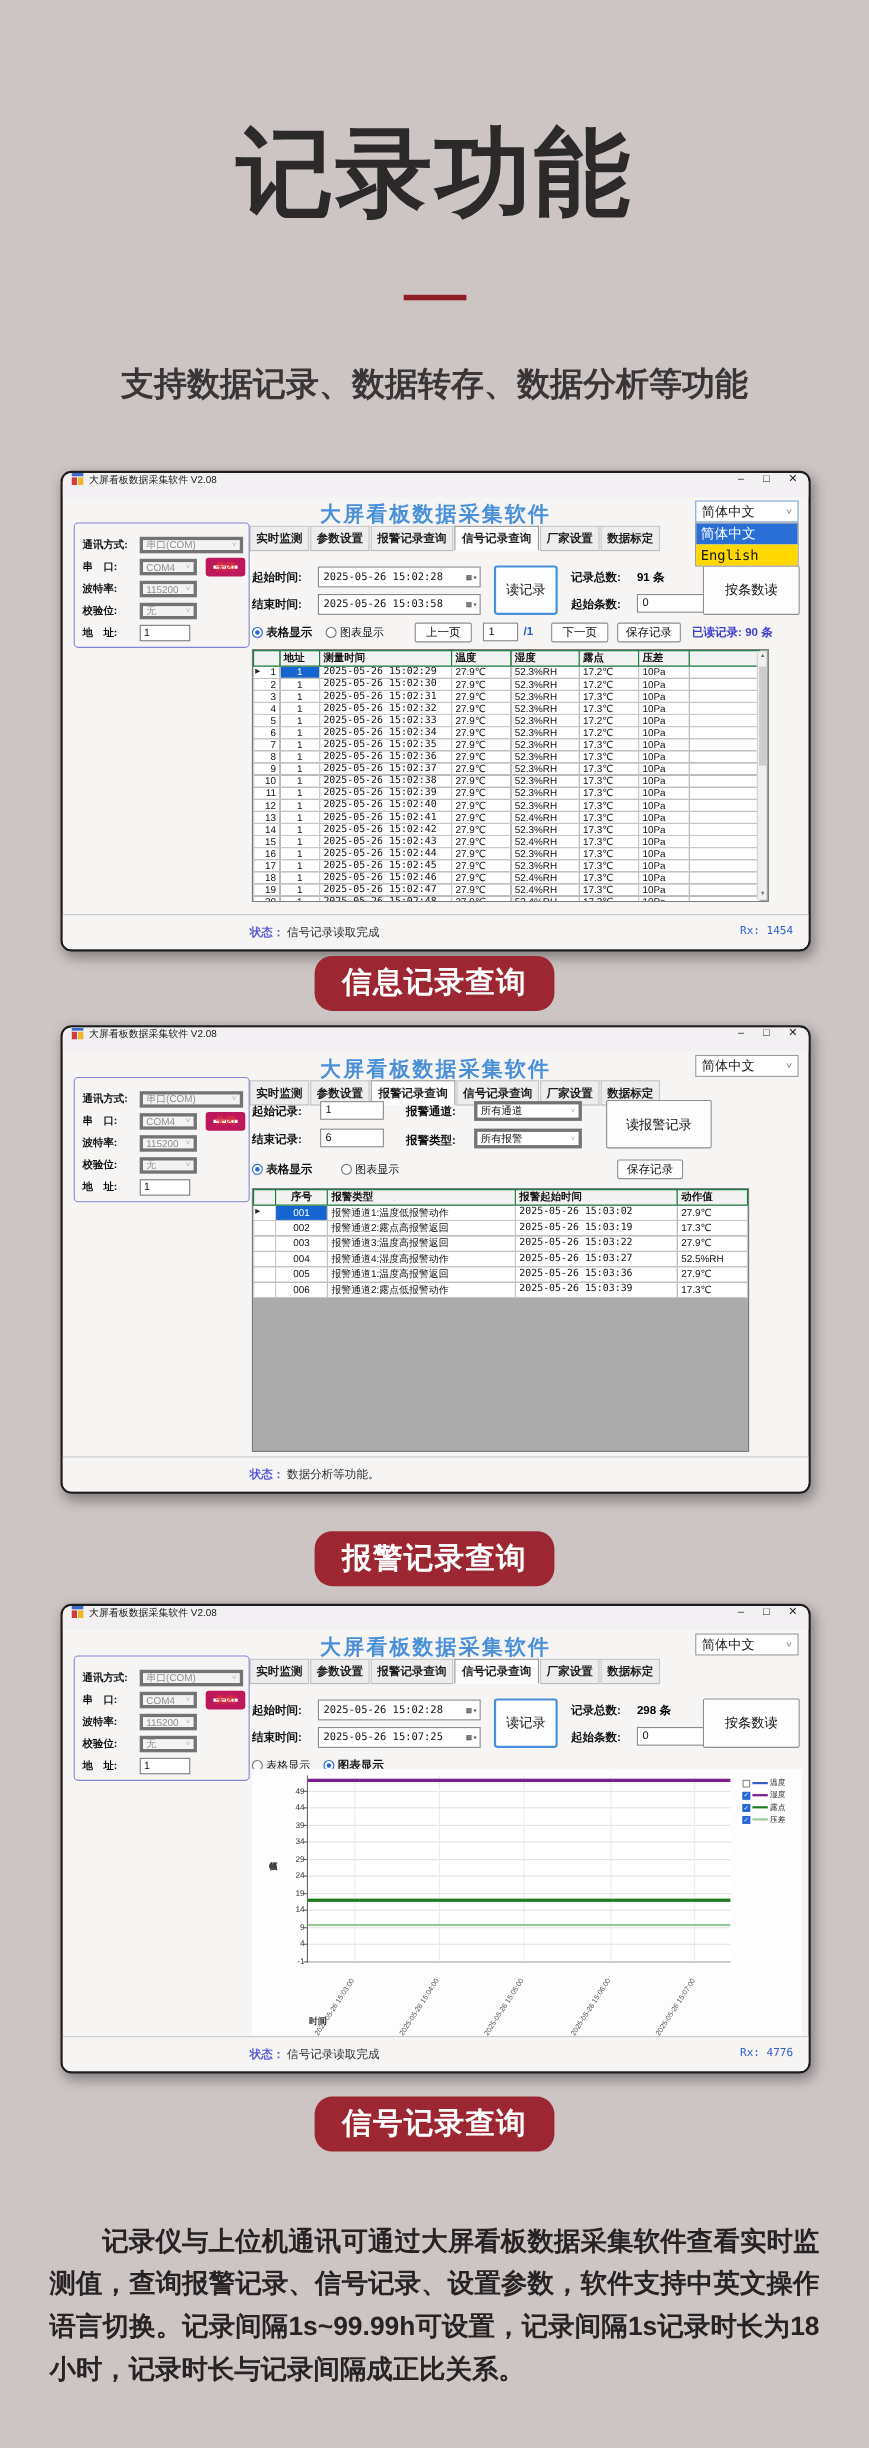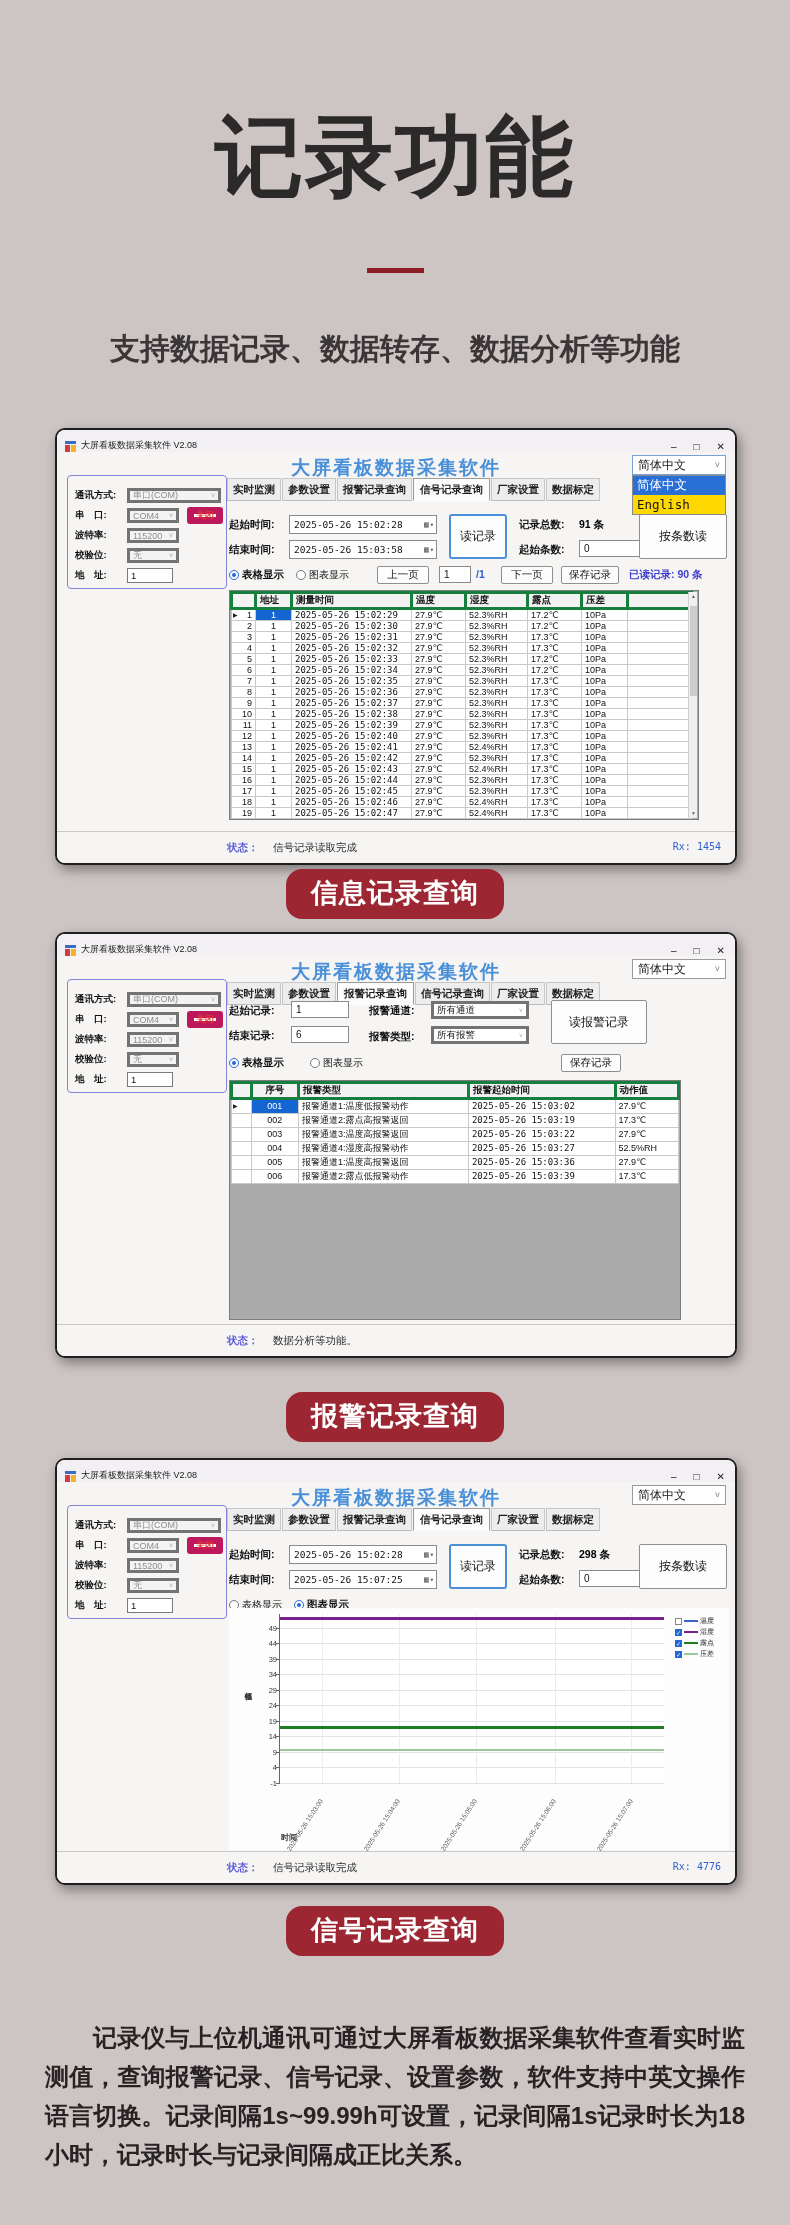--- a/index.html
+++ b/index.html
@@ -8,21 +8,21 @@
 
   
   .page-title { position:absolute; top:98px; left:0; width:100%; text-align:center; font-size:88px; font-weight:800; color:#2c292a; letter-spacing:2px; }
   .title-underline { position:absolute; top:268px; left:367px; width:57px; height:5px; background:#8e1f27; }
   .page-subtitle { position:absolute; top:329px; left:0; width:100%; text-align:center; font-size:30px; font-weight:600; color:#3a3637; }
   .badge { position:absolute; left:50%; transform:translateX(-50%); background:#9c2733; color:#fff; font-size:27px; font-weight:700; padding:6px 25px 8px; border-radius:16px; letter-spacing:1px; white-space:nowrap; }
   .footer-text { position:absolute; top:2018px; left:45px; width:700px; font-size:24px; line-height:39px; font-weight:600; color:#272324; text-indent:2em; text-align:justify; }
 
   
   .window { position:absolute; left:55px; width:682px; background:#f6f5f4; border:2px solid #1e1e1e; border-radius:10px; box-shadow:3px 5px 12px rgba(0,0,0,.38); overflow:hidden; }
-  .titlebar { height:22px; display:flex; align-items:flex-end; padding:0 10px 0 8px; background:#f2f0f3; }
+  .titlebar { height:22px; display:flex; align-items:flex-start; padding:0 10px 0 8px; background:#f2f0f3; }
   .app-icon { width:11px; height:11px; margin-right:5px; flex:0 0 auto; }
   .titlebar-title { font-size:9px; color:#1a1a1a; white-space:nowrap; }
   .titlebar-controls { margin-left:auto; display:flex; gap:17px; font-size:10px; color:#222; align-items:center; }
   .titlebar-controls span { cursor:default; }
   .app-header { position:absolute; left:0; right:0; top:25px; text-align:center; font-size:19px; font-weight:700; color:#4a90d8; letter-spacing:2px; }
   .lang-combo { position:absolute; top:25px; right:9px; width:94px; height:20px; background:#fff; border:1px solid #7aa0d4; display:flex; align-items:center; justify-content:space-between; padding:0 5px; font-size:12px; color:#222; }
   .lang-combo .chev { font-size:9px; color:#777; }
   .lang-list { position:absolute; top:45px; right:9px; width:94px; z-index:9; font-size:12.5px; border:1px solid #8a8a8a; background:#fff; }
   .lang-list .opt { height:19px; display:flex; align-items:center; padding:0 4px; }
   .opt-zh { background:#2a6fd6; color:#fff; }
@@ -56,41 +56,41 @@
   .radio-row { position:absolute; display:flex; align-items:center; font-size:10.5px; font-weight:700; color:#111; }
   .radio { width:10px; height:10px; border-radius:50%; border:1px solid #777; background:#fff; margin-right:3px; position:relative; flex:0 0 auto; }
   .radio.checked { border-color:#2468d4; }
   .radio.checked::after { content:""; position:absolute; left:2px; top:2px; width:4px; height:4px; border-radius:50%; background:#2468d4; }
   .radio-label { margin-right:12px; }
   .radio-label.dim { font-weight:400; font-size:10px; }
 
   
   .tablewrap { position:absolute; background:#ababab; border:1px solid #7d7d7d; overflow:hidden; }
   table.grid { border-collapse:collapse; table-layout:fixed; background:#ababab; }
-  table.grid th { background:#f2f2f2; font-size:9.5px; font-weight:700; color:#111; text-align:left; padding:0 3px; border:3px solid #15803d; height:14px; white-space:nowrap; overflow:hidden;margin-top:44px; }
+  table.grid th { background:#f2f2f2; font-size:9.5px; font-weight:700; color:#111; text-align:left; padding:0 3px; border:1px solid #15803d; height:14px; white-space:nowrap; overflow:hidden;margin-top:44px; }
   table.grid td { background:#fff; font-size:9px; color:#111; padding:0 3px; border:1px solid #c9c9c9; white-space:nowrap; overflow:hidden; }
   .sig td { height:10px; line-height:10px; }
   .alm td { height:13px; line-height:13px; font-size:9.5px; }
   td.c-gut, th.h-gut { background:#f0f0f0; text-align:right; color:#333; }
   td.c-addr { text-align:center; }
   td.c-seq { text-align:center; }
   .mono { font-family:"DejaVu Sans Mono",monospace; font-size:8.5px; }
   td.c-fill, th.h-fill { background:#ababab; border-color:#ababab; }
   tr:first-child td.sel { background:#1464d2; color:#fff; }
   tr:first-child td.c-gut { position:relative; }
   tr:first-child td.c-gut::before { content:"▶"; position:absolute; left:1px; top:0; font-size:6px; color:#222; }
   .vscroll { position:absolute; top:1px; right:1px; bottom:1px; width:9px; background:#f0f0f0; border-left:1px solid #d0d0d0; }
   .vscroll .thumb { position:absolute; top:14px; left:1px; width:7px; height:90px; background:#cdcdcd; }
   .vscroll .arr { position:absolute; left:0; width:9px; height:9px; font-size:5px; color:#666; text-align:center; line-height:9px; }
   .vscroll .arr.up { top:0; } .vscroll .arr.dn { bottom:0; }
 
   
   .statusbar { position:absolute; left:0; right:0; bottom:0; height:32px; border-top:1px solid #c9c9c9; background:#f6f5f4; }
   .status-label { position:absolute; left:170px; top:9px; font-size:10.5px; font-weight:700; color:#5b5bd6; }
-  .status-text { position:absolute; left:216px; top:9px; font-size:10.5px; color:#2b2b2b; }
+  .status-text { position:absolute; left:204px; top:9px; font-size:10.5px; color:#2b2b2b; }
   .rx { position:absolute; right:14px; top:9px; font-size:10px; color:#3060d0; font-family:"DejaVu Sans Mono",monospace; }
 
   
   .chart { position:absolute; left:172px; top:148px; width:500px; height:242px; background:#fdfdfd; }
   .plot { position:absolute; left:50px; top:6px; width:385px; height:170px; background:#fff; border-left:1px solid #666; border-bottom:1px solid #666; }
   .gridh { position:absolute; left:0; right:0; height:1px; background:#e3e3e3; }
   .gridv { position:absolute; top:0; bottom:0; width:1px; background:#ececec; }
   .ytick { position:absolute; right:100%; margin-right:3px; width:26px; text-align:right; font-size:7.5px; color:#333; transform:translateY(-50%); }
   .ytickmark { position:absolute; left:-4px; width:4px; height:1px; background:#666; }
   .sline { position:absolute; left:0; right:0; }

